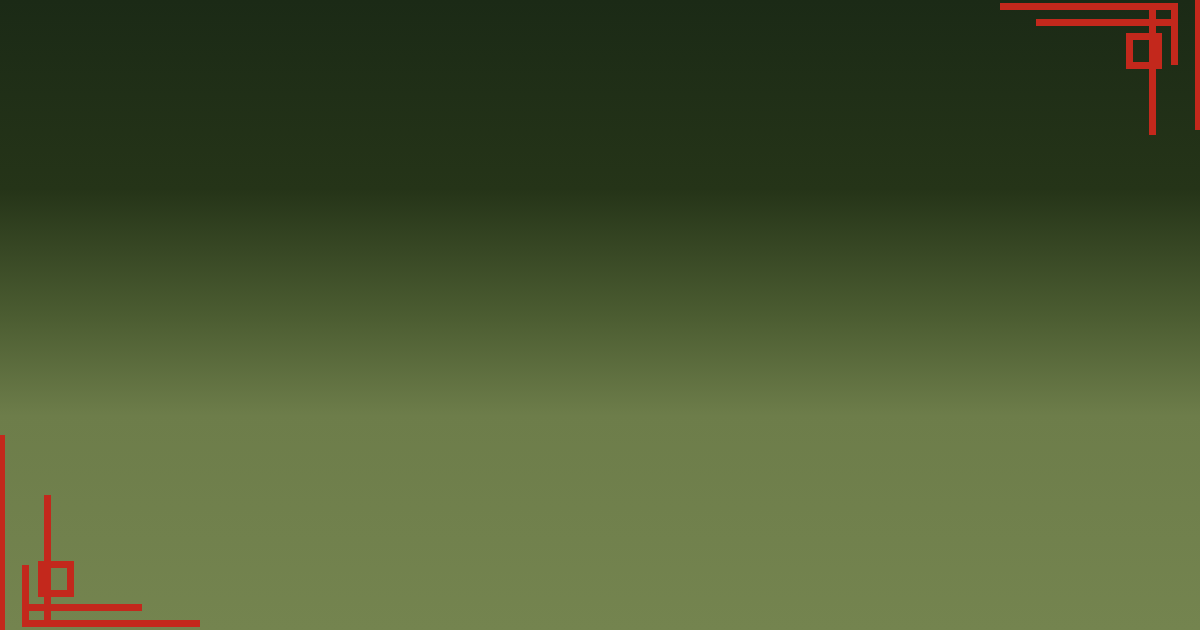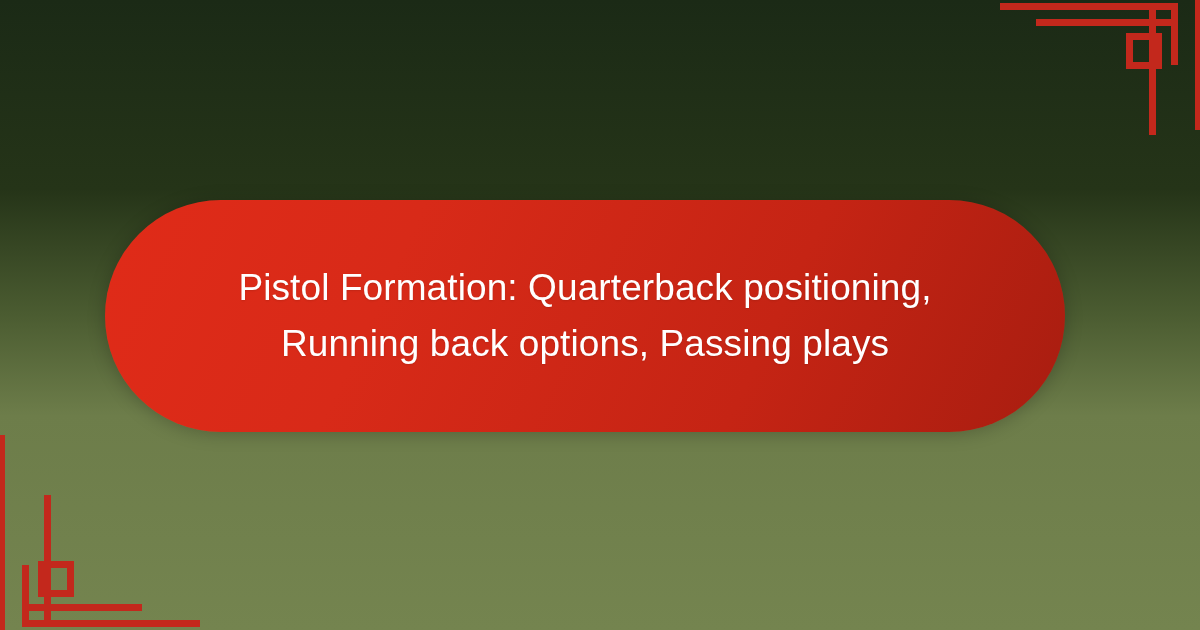--- a/index.html
+++ b/index.html
@@ -139,17 +139,14 @@
 
     <div class="deco-line" style="left:22px; bottom:3px; width:7px; height:62px;"></div>
 
     <div class="deco-sq" style="left:38px; bottom:33px; width:22px; height:22px;"></div>
 
     <div class="deco-line" style="left:44px; bottom:10px; width:7px; height:125px;"></div>
 
     <div class="deco-line" style="left:0px; bottom:0px; width:5px; height:195px;"></div>
   </div>
 
-  <div id="title-card">
-    <div id="title-text">Pistol Formation: Quarterback positioning, Running back options, Passing plays</div>
-  </div>
 
 </div>
 
 </body></html>

